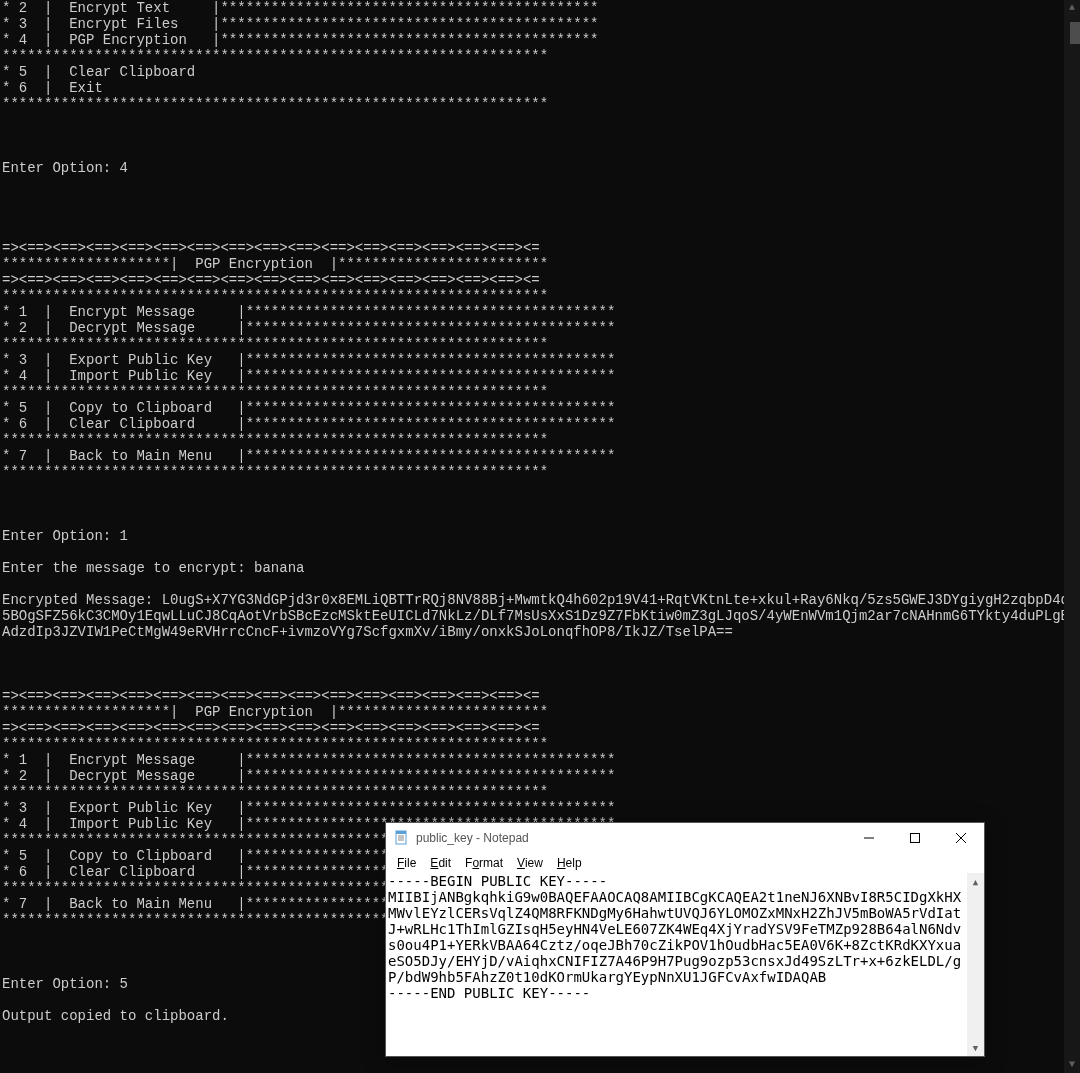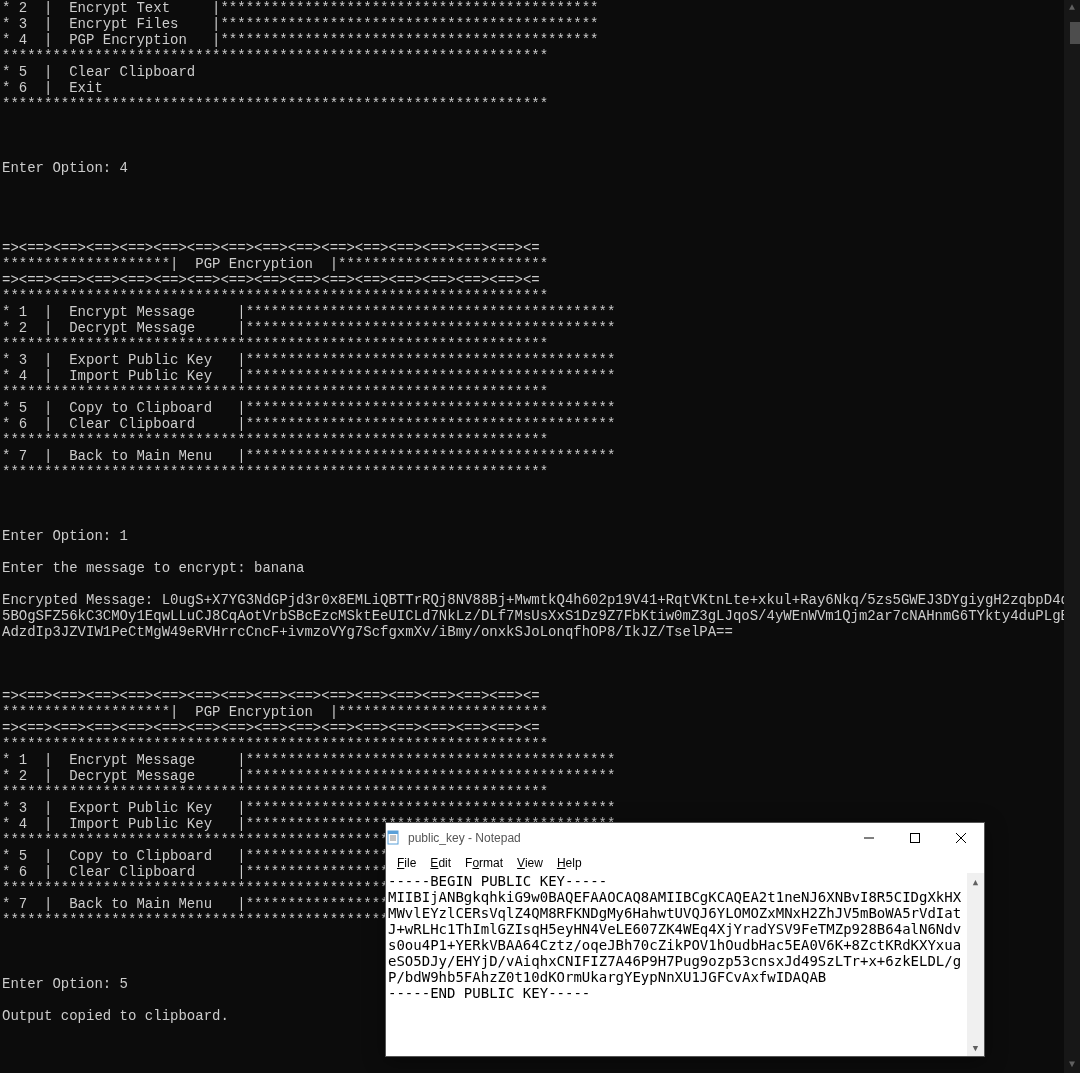--- a/index.html
+++ b/index.html
@@ -43,20 +43,21 @@
     background: #ffffff;
     border: 1px solid #555;
     box-shadow: 0 4px 20px rgba(0,0,0,.4);
     display: flex; flex-direction: column;
     font-family: "Segoe UI", Tahoma, sans-serif;
     color: #000;
   }
   .np-titlebar {
     height: 30px;
     display: flex; align-items: center;
+    padding-left: 8px;
     background: #fff;
     font-size: 12px;
   }
   .np-title-icon {
     width: 16px; height: 16px;
     margin-right: 6px;
     display: inline-flex; align-items: center; justify-content: center;
   }
   .np-title { flex: 1; color: #555; }
   .np-win-controls { display: flex; height: 100%; }

